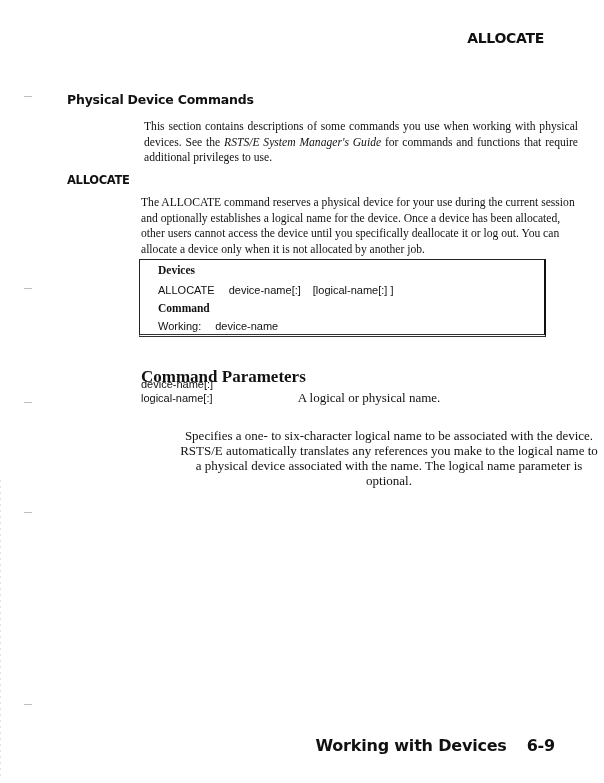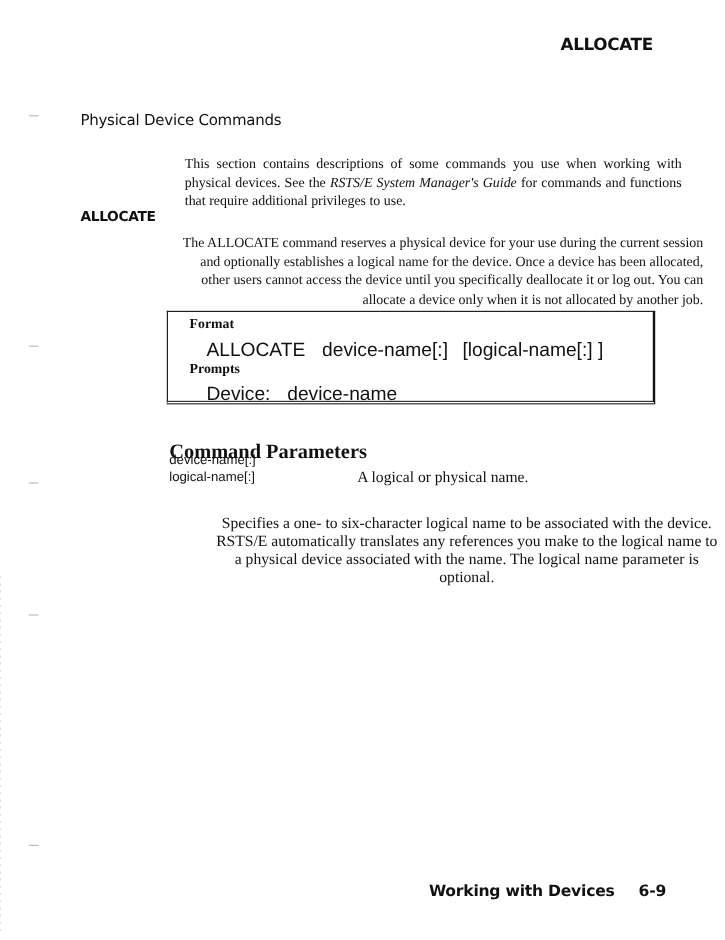--- a/index.html
+++ b/index.html
@@ -29,71 +29,71 @@
       right: 60px;
       font-size: 14px;
       font-weight: bold;
       letter-spacing: -0.3px;
     }
     #section-title {
       position: absolute;
       top: 92px;
       left: 67px;
       font-size: 12.5px;
-      font-weight: normal;
+      font-weight: bold;
       letter-spacing: -0.2px;
     }
     .body-text {
       position: absolute;
       left: 141px;
       width: 440px;
       font-size: 11.6px;
       line-height: 15.5px;
       text-align: justify;
     }
     #intro {
       top: 116px;
     }
     #intro p {
-      margin: 13px;
+      margin: 3px;
     }
     #cmd-heading {
       position: absolute;
       top: 173px;
       left: 67px;
       font-size: 11.5px;
       font-weight: bold;
       letter-spacing: -0.3px;
     }
     #cmd-desc {
       top: 195px;
       width: 445px;
-      text-align: right;
+      text-align: left;
     }
     #format-box {
       position: absolute;
       left: 139px;
       top: 259px;
       width: 407px;
       height: 78px;
       border: 1px solid #222;
       border-right: 2px solid #111;
       border-bottom: 3px double #333;
       box-sizing: border-box;
     }
     .box-label {
       position: absolute;
       left: 18px;
       font-size: 11.5px;
       font-weight: bold;
     }
     .box-line {
       position: absolute;
-      left: 32px;
-      font-size: 16px;
+      left: 18px;
+      font-size: 11px;
       white-space: pre;
     }
     #fmt-label { top: 4px; }
     #fmt-line { top: 24px; }
     #prm-label { top: 42px; }
     #prm-line { top: 60px; }
     #fmt-line span, #prm-line span {
       display: inline-block;
     }
     .gap-a { width: 14px; }
@@ -119,21 +119,21 @@
       text-align: center;
     }
     #p1-name { top: 378px; }
     #p1-desc { top: 390px; }
     #p2-name { top: 392px; }
     #p2-desc { top: 428px; margin-left: 20px; }
     #footer {
       position: absolute;
       top: 736px;
       right: 49px;
-      font-size: 13px;
+      font-size: 16px;
       font-weight: bold;
       letter-spacing: -0.2px;
       white-space: nowrap;
     }
     #footer .footer-gap {
       display: inline-block;
       width: 20px;
     }
     .margin-mark {
       position: absolute;
@@ -167,24 +167,24 @@
 
 <div id="intro" class="body-text serif">
   <p><span>This section contains descriptions of some commands you use when working with physical devices. See the </span><i>RSTS/E System Manager's Guide</i><span> for commands and functions that require additional privileges to use.</span></p>
 </div>
 
 <div id="cmd-heading" class="sans">ALLOCATE</div>
 
 <div id="cmd-desc" class="body-text serif">The ALLOCATE command reserves a physical device for your use during the current session and optionally establishes a logical name for the device. Once a device has been allocated, other users cannot access the device until you specifically deallocate it or log out. You can allocate a device only when it is not allocated by another job.</div>
 
 <div id="format-box">
-  <div id="fmt-label" class="box-label serif">Format</div>
+  <div id="fmt-label" class="box-label serif">Devices</div>
   <div id="fmt-line" class="box-line lsans"><span>ALLOCATE</span><span class="gap-a"></span><span>device-name[:]</span><span class="gap-b"></span><span>[logical-name[:] ]</span></div>
-  <div id="prm-label" class="box-label serif">Prompts</div>
-  <div id="prm-line" class="box-line lsans"><span>Device:</span><span class="gap-a"></span><span>device-name</span></div>
+  <div id="prm-label" class="box-label serif">Command</div>
+  <div id="prm-line" class="box-line lsans"><span>Working:</span><span class="gap-a"></span><span>device-name</span></div>
 </div>
 
 <div id="params-heading" class="serif">Command Parameters</div>
 
 <div id="p1-name" class="param-name lsans">device-name[:]</div>
 <div id="p1-desc" class="param-desc serif">A logical or physical name.</div>
 
 <div id="p2-name" class="param-name lsans">logical-name[:]</div>
 <div id="p2-desc" class="param-desc serif">Specifies a one- to six-character logical name to be associated with the device. RSTS/E automatically translates any references you make to the logical name to a physical device associated with the name. The logical name parameter is optional.</div>
 

